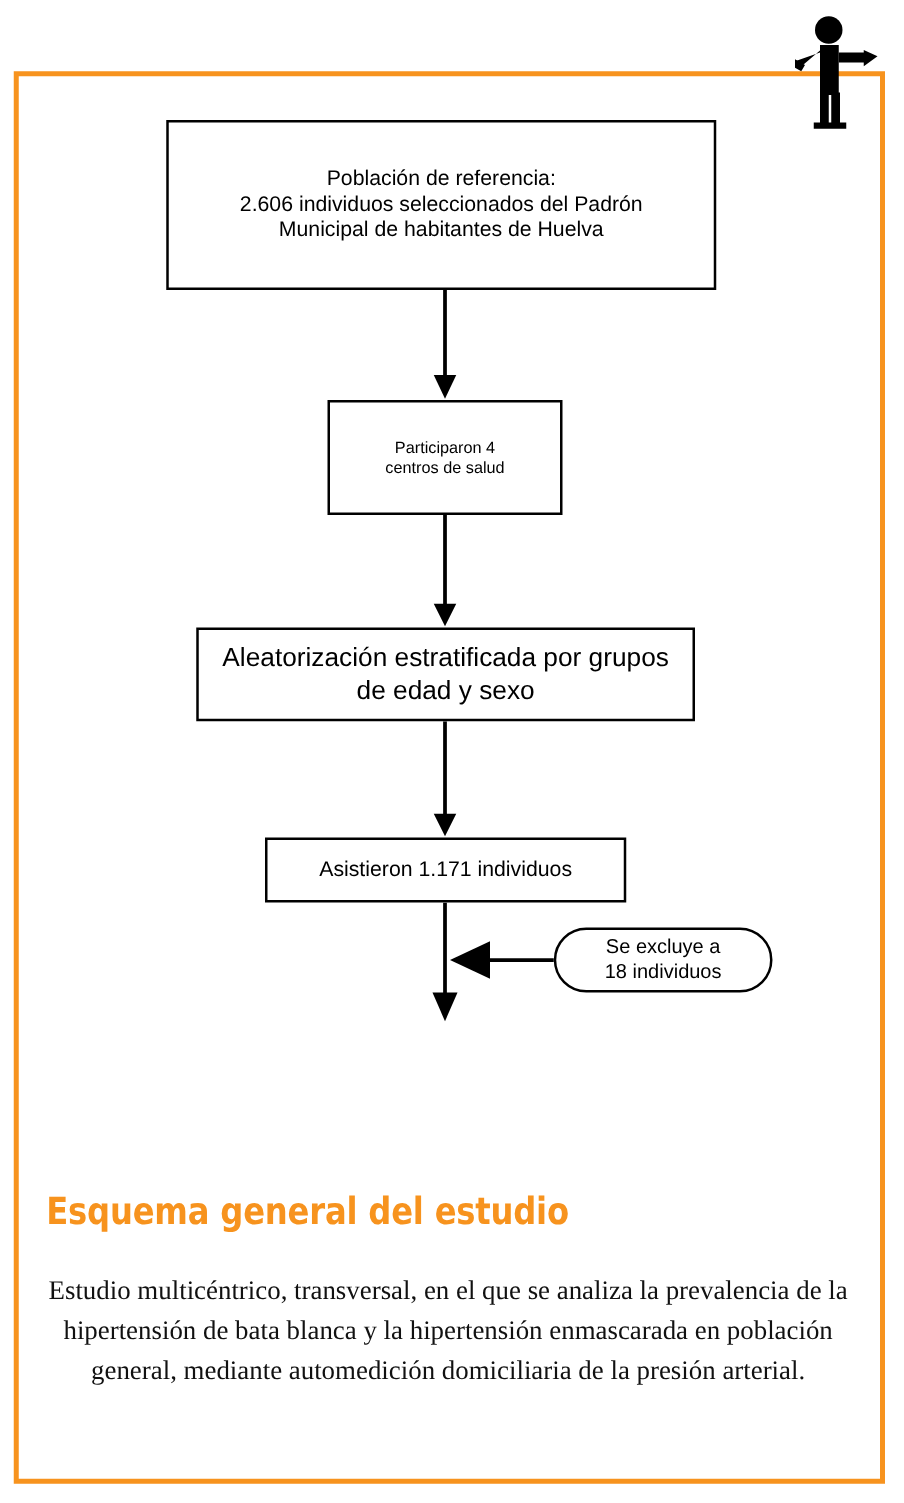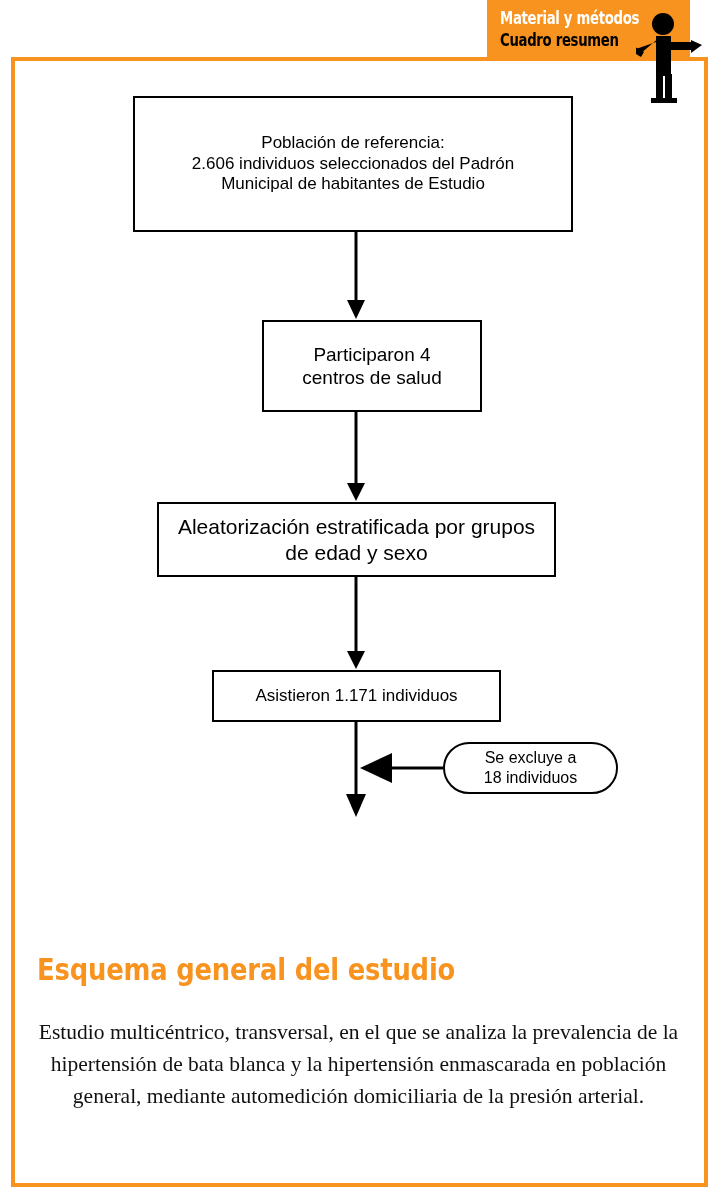--- a/index.html
+++ b/index.html
@@ -44,21 +44,21 @@
     position:absolute;box-sizing:border-box;
     border:2px solid #000;background:#fff;
     display:flex;align-items:center;justify-content:center;
     text-align:center;color:#000;
     font-family:"Liberation Sans","DejaVu Sans",sans-serif;
     line-height:1.22;
   }
   .node span{display:block;padding:0 6px;}
 
   #node-poblacion   {left:117px; top:96px;  width:440px;height:136px;font-size:17px;}
-  #node-centros     {left:246px; top:320px; width:220px;height:92px; font-size:19px;}
+  #node-centros     {left:246px; top:320px; width:188px;height:92px; font-size:13px;}
   #node-aleatorizacion{left:141px;top:502px;width:399px;height:75px; font-size:21px;}
   #node-asistieron  {left:196px; top:670px; width:289px;height:52px; font-size:17px;}
   #node-excluye     {left:427px; top:742px; width:175px;height:52px; font-size:16px;border-radius:26px;}
   #node-incluyo     {left:196px; top:818px; width:289px;height:67px; font-size:17px;}
 
   
   .headline{
     position:absolute;left:37px;top:952px;
     font-family:"DejaVu Sans","Liberation Sans",sans-serif;
     font-weight:bold;font-size:30px;color:#F7931E;
@@ -73,24 +73,20 @@
     text-align:center;
   }
 </style>
 </head>
 <body>
 
 <div id="page">
 
   <div class="orange-frame"></div>
 
-  <div class="banner">
-    <div class="banner-l1">Material y métodos</div>
-    <div class="banner-l2">Cuadro resumen</div>
-  </div>
 
   <div class="figure">
     <svg width="72" height="92" viewBox="0 0 72 92" xmlns="http://www.w3.org/2000/svg">
 
       <polygon points="-64,5 -60,1 8,40 5,45" fill="#000"></polygon>
 
       <circle cx="27" cy="12" r="11" fill="#000"></circle>
 
       <rect x="20" y="24" width="15" height="40" fill="#000"></rect>
 
@@ -133,21 +129,21 @@
       <g>
         <line x1="427" y1="768" x2="372" y2="768" stroke="#000" stroke-width="3"></line>
         <polygon points="376,753 376,783 344,768" fill="#000"></polygon>
       </g>
     </svg>
 
     <div class="node" id="node-poblacion">
       <span>
         <span>Población de referencia:</span>
         <span>2.606 individuos seleccionados del Padrón</span>
-        <span>Municipal de habitantes de Estudio</span>
+        <span>Municipal de habitantes de Huelva</span>
       </span>
     </div>
 
     <div class="node" id="node-centros">
       <span>
         <span>Participaron 4</span>
         <span>centros de salud</span>
       </span>
     </div>
 

